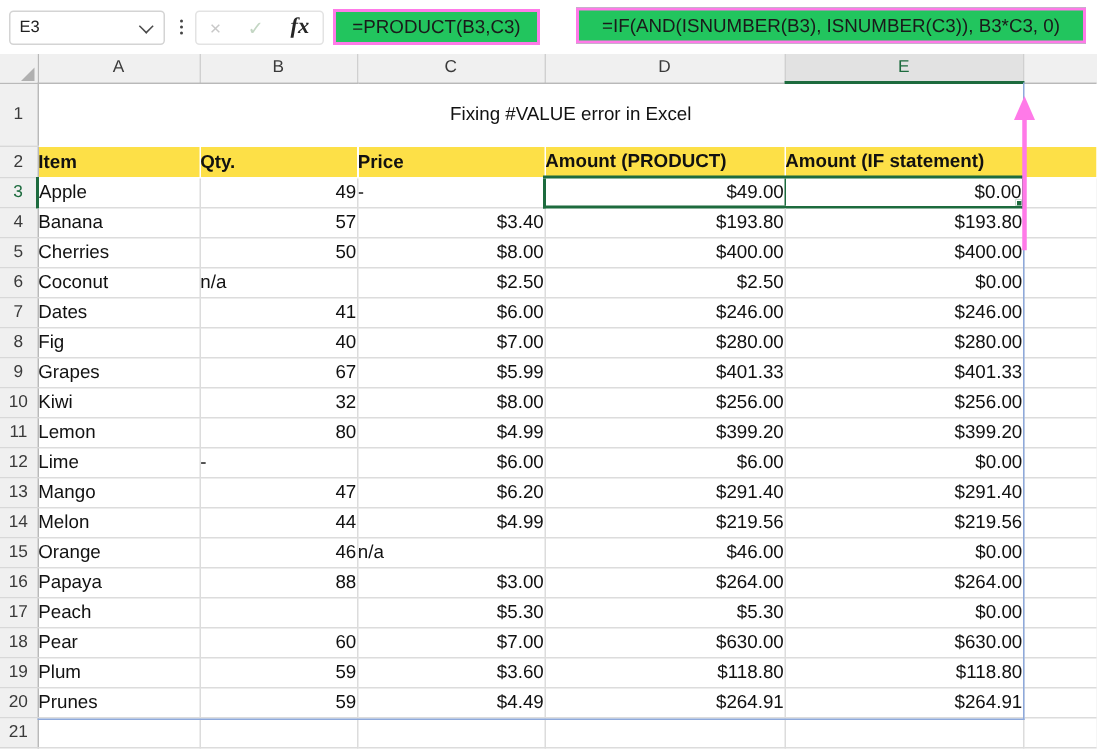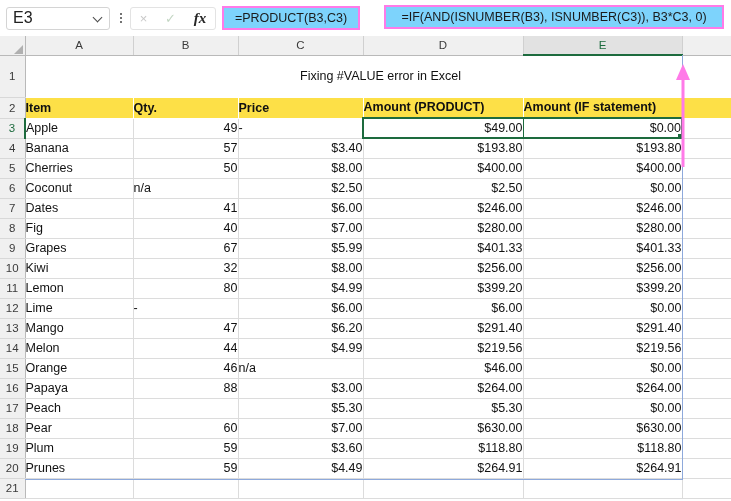--- a/index.html
+++ b/index.html
@@ -30,21 +30,21 @@
   .name-box {
     width: 104px;
     height: 23px;
     border: 1px solid #d4d4d4;
     border-radius: 3px;
     background: #ffffff;
     display: flex;
     align-items: center;
     padding: 0 6px;
     box-sizing: border-box;
-    font-size: 16px;
+    font-size: 11px;
     color: #212121;
   }
   .name-box .nb-text { flex: 1; }
   .chevron {
     width: 10px; height: 10px;
     position: relative;
     flex: 0 0 auto;
   }
   .chevron::before {
     content: "";
@@ -97,21 +97,21 @@
     font-weight: bold;
   }
 
   .fbox {
     height: 24px;
     border: 2px solid #ff7ae8;
     box-sizing: border-box;
     display: flex;
     align-items: center;
     justify-content: center;
-    background: #7dd3fc;
+    background: #22c55e;
     font-size: 12.5px;
     color: #1a1a1a;
     white-space: nowrap;
   }
   .fbox-1 { width: 138px; margin-left: 2px; }
   .fbox-2 {
     position: absolute;
     left: 384px;
     top: 5px;
     width: 340px;

